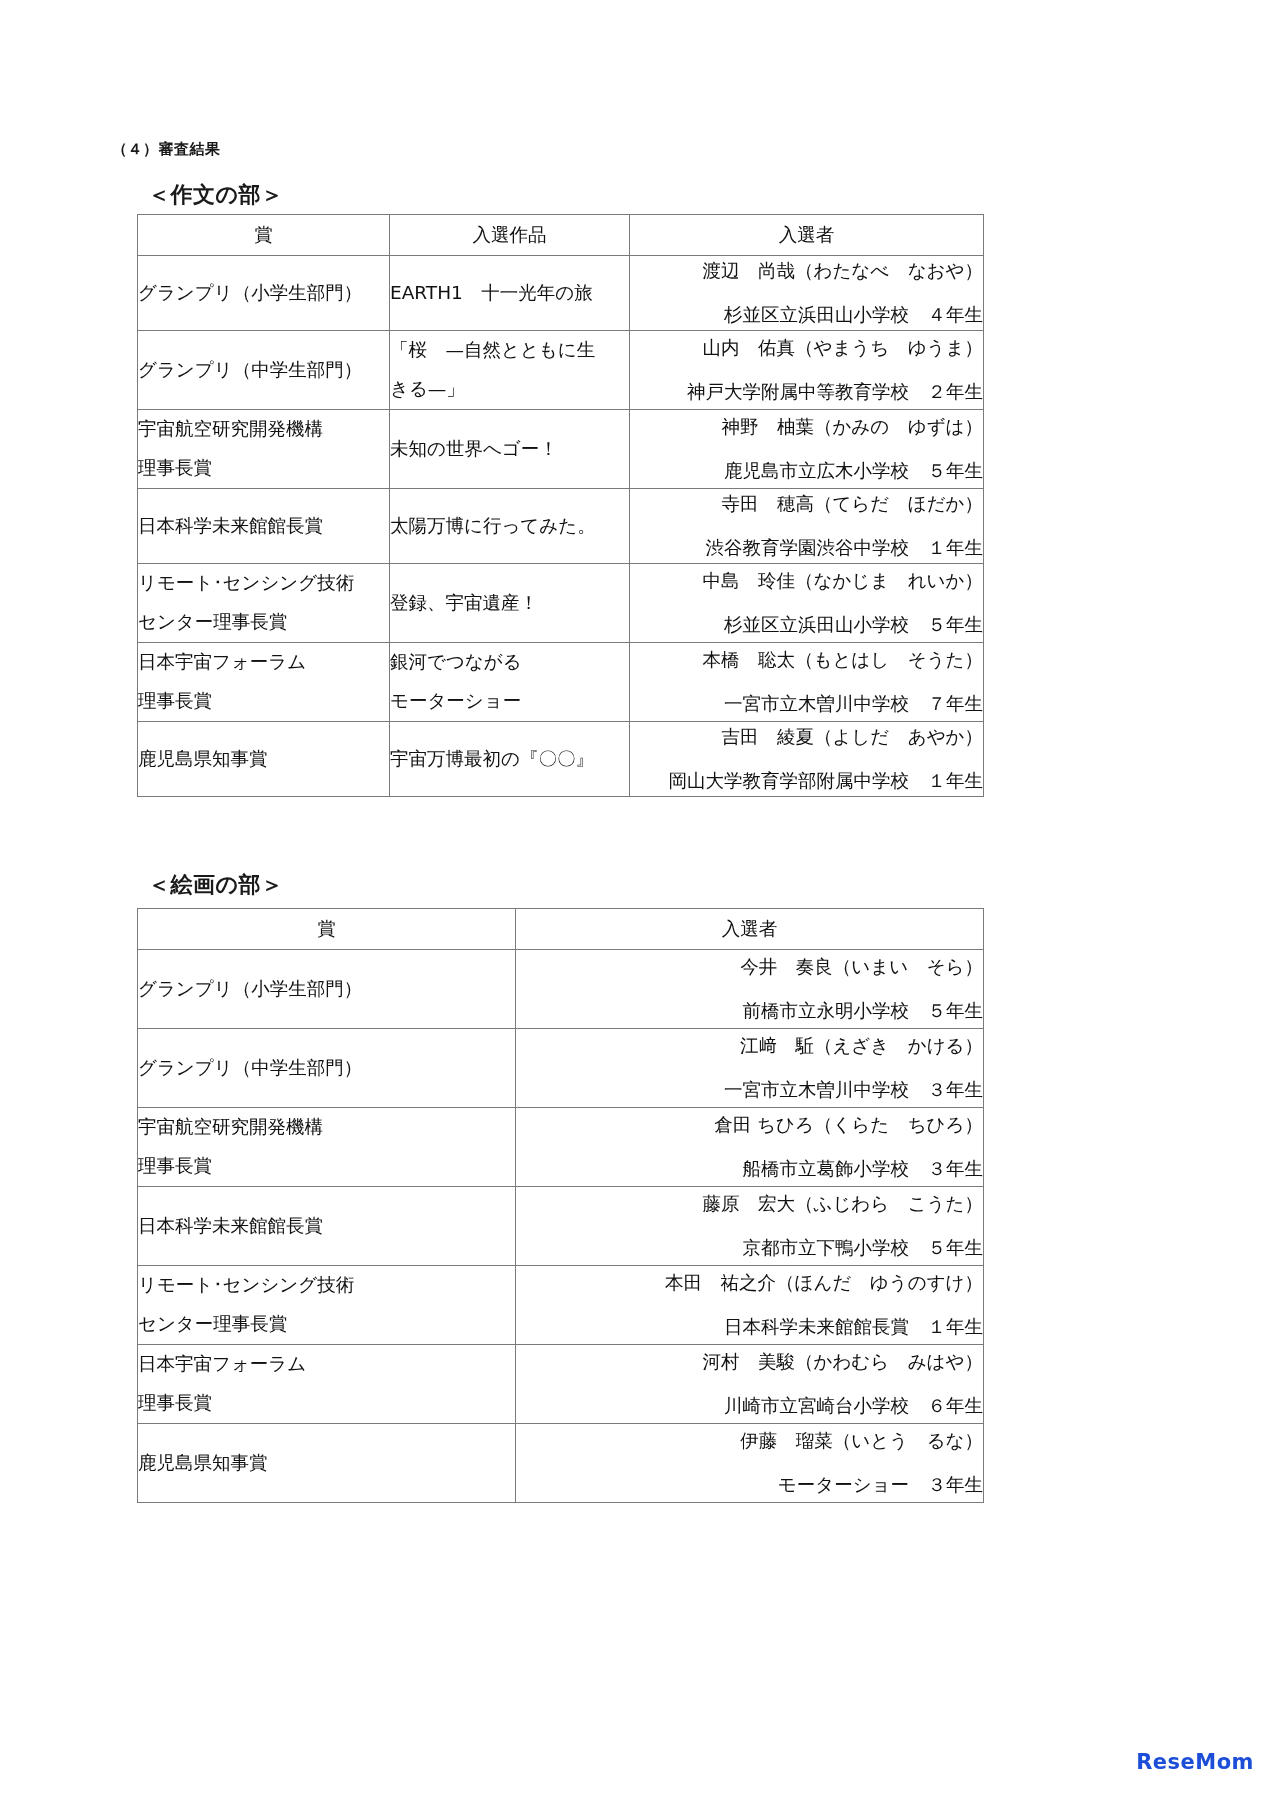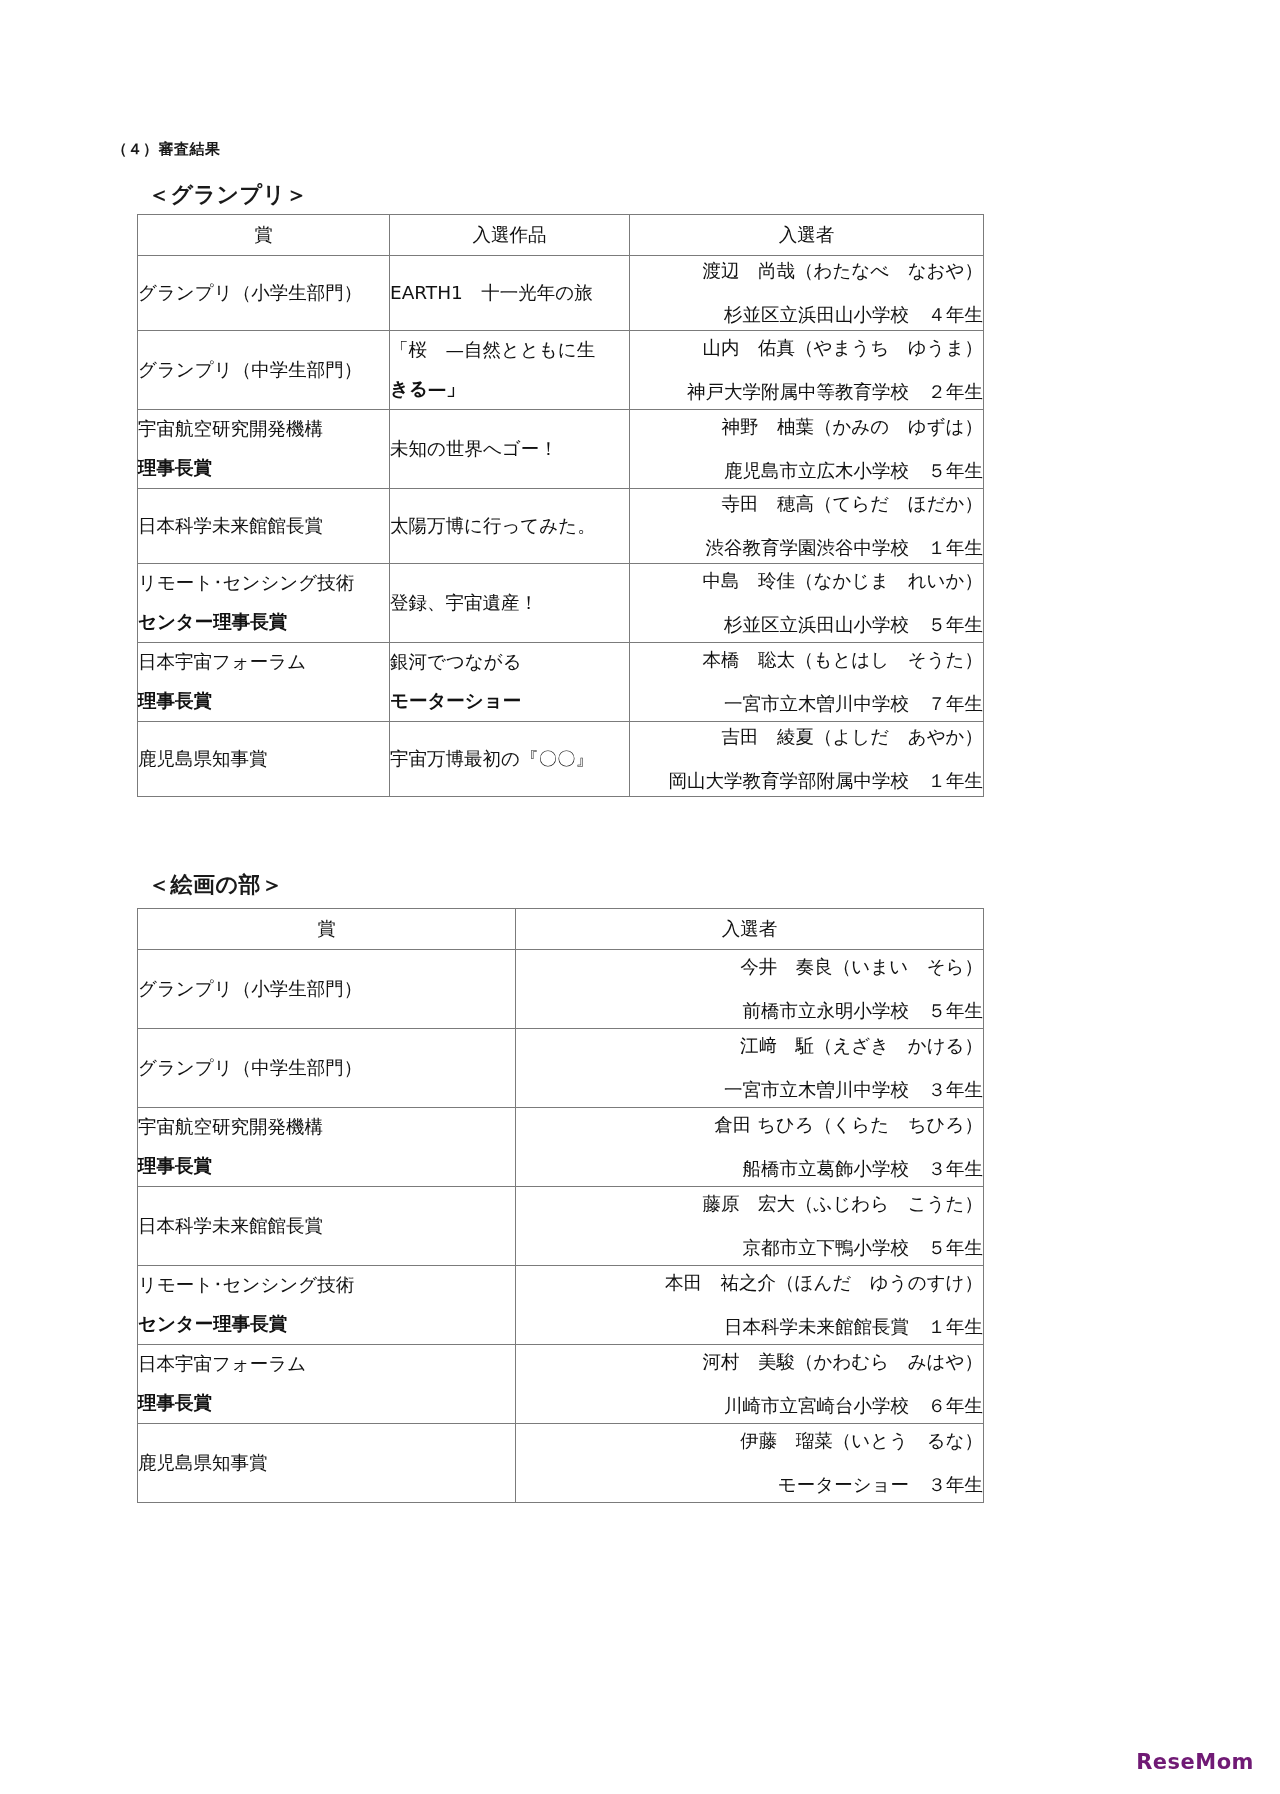--- a/index.html
+++ b/index.html
@@ -93,21 +93,20 @@
   
   .cell-center {
     padding: 6px 4px;
   }
   .cell-center .line {
     display: block;
     white-space: nowrap;
   }
   .cell-center .line + .line {
     margin-top: 14px;
-    font-weight: bold;
   }
 
   .cell-left {
     text-align: right;
     padding: 8px 0 8px 14px;
   }
   .cell-left .line {
     display: block;
     white-space: nowrap;
   }
@@ -118,34 +117,34 @@
   .row-h-1 { height: 74px; }
   .row-h-2 { height: 78px; margin-top: 20px; }
 
   
   .watermark {
     position: absolute;
     right: 26px;
     bottom: 20px;
     font-size: 21px;
     letter-spacing: 0.5px;
-    color: #701a75;
+    color: #1d4ed8;
     font-weight: 700;
     font-family: "DejaVu Sans", "Liberation Sans", sans-serif;
     white-space: nowrap;
   }
 </style>
 </head>
 <body>
 
 <div class="page">
 
   <div class="section-number">（４）審査結果</div>
 
-  <div class="sub-heading" id="sub-heading-1">＜グランプリ＞</div>
+  <div class="sub-heading" id="sub-heading-1">＜作文の部＞</div>
 
   <table class="doc-table" id="table-sakubun">
     <colgroup>
       <col class="c-award">
         <col class="c-work">
         <col class="c-winner">
     </colgroup>
     <thead>
       <tr>
         <th>賞</th>

